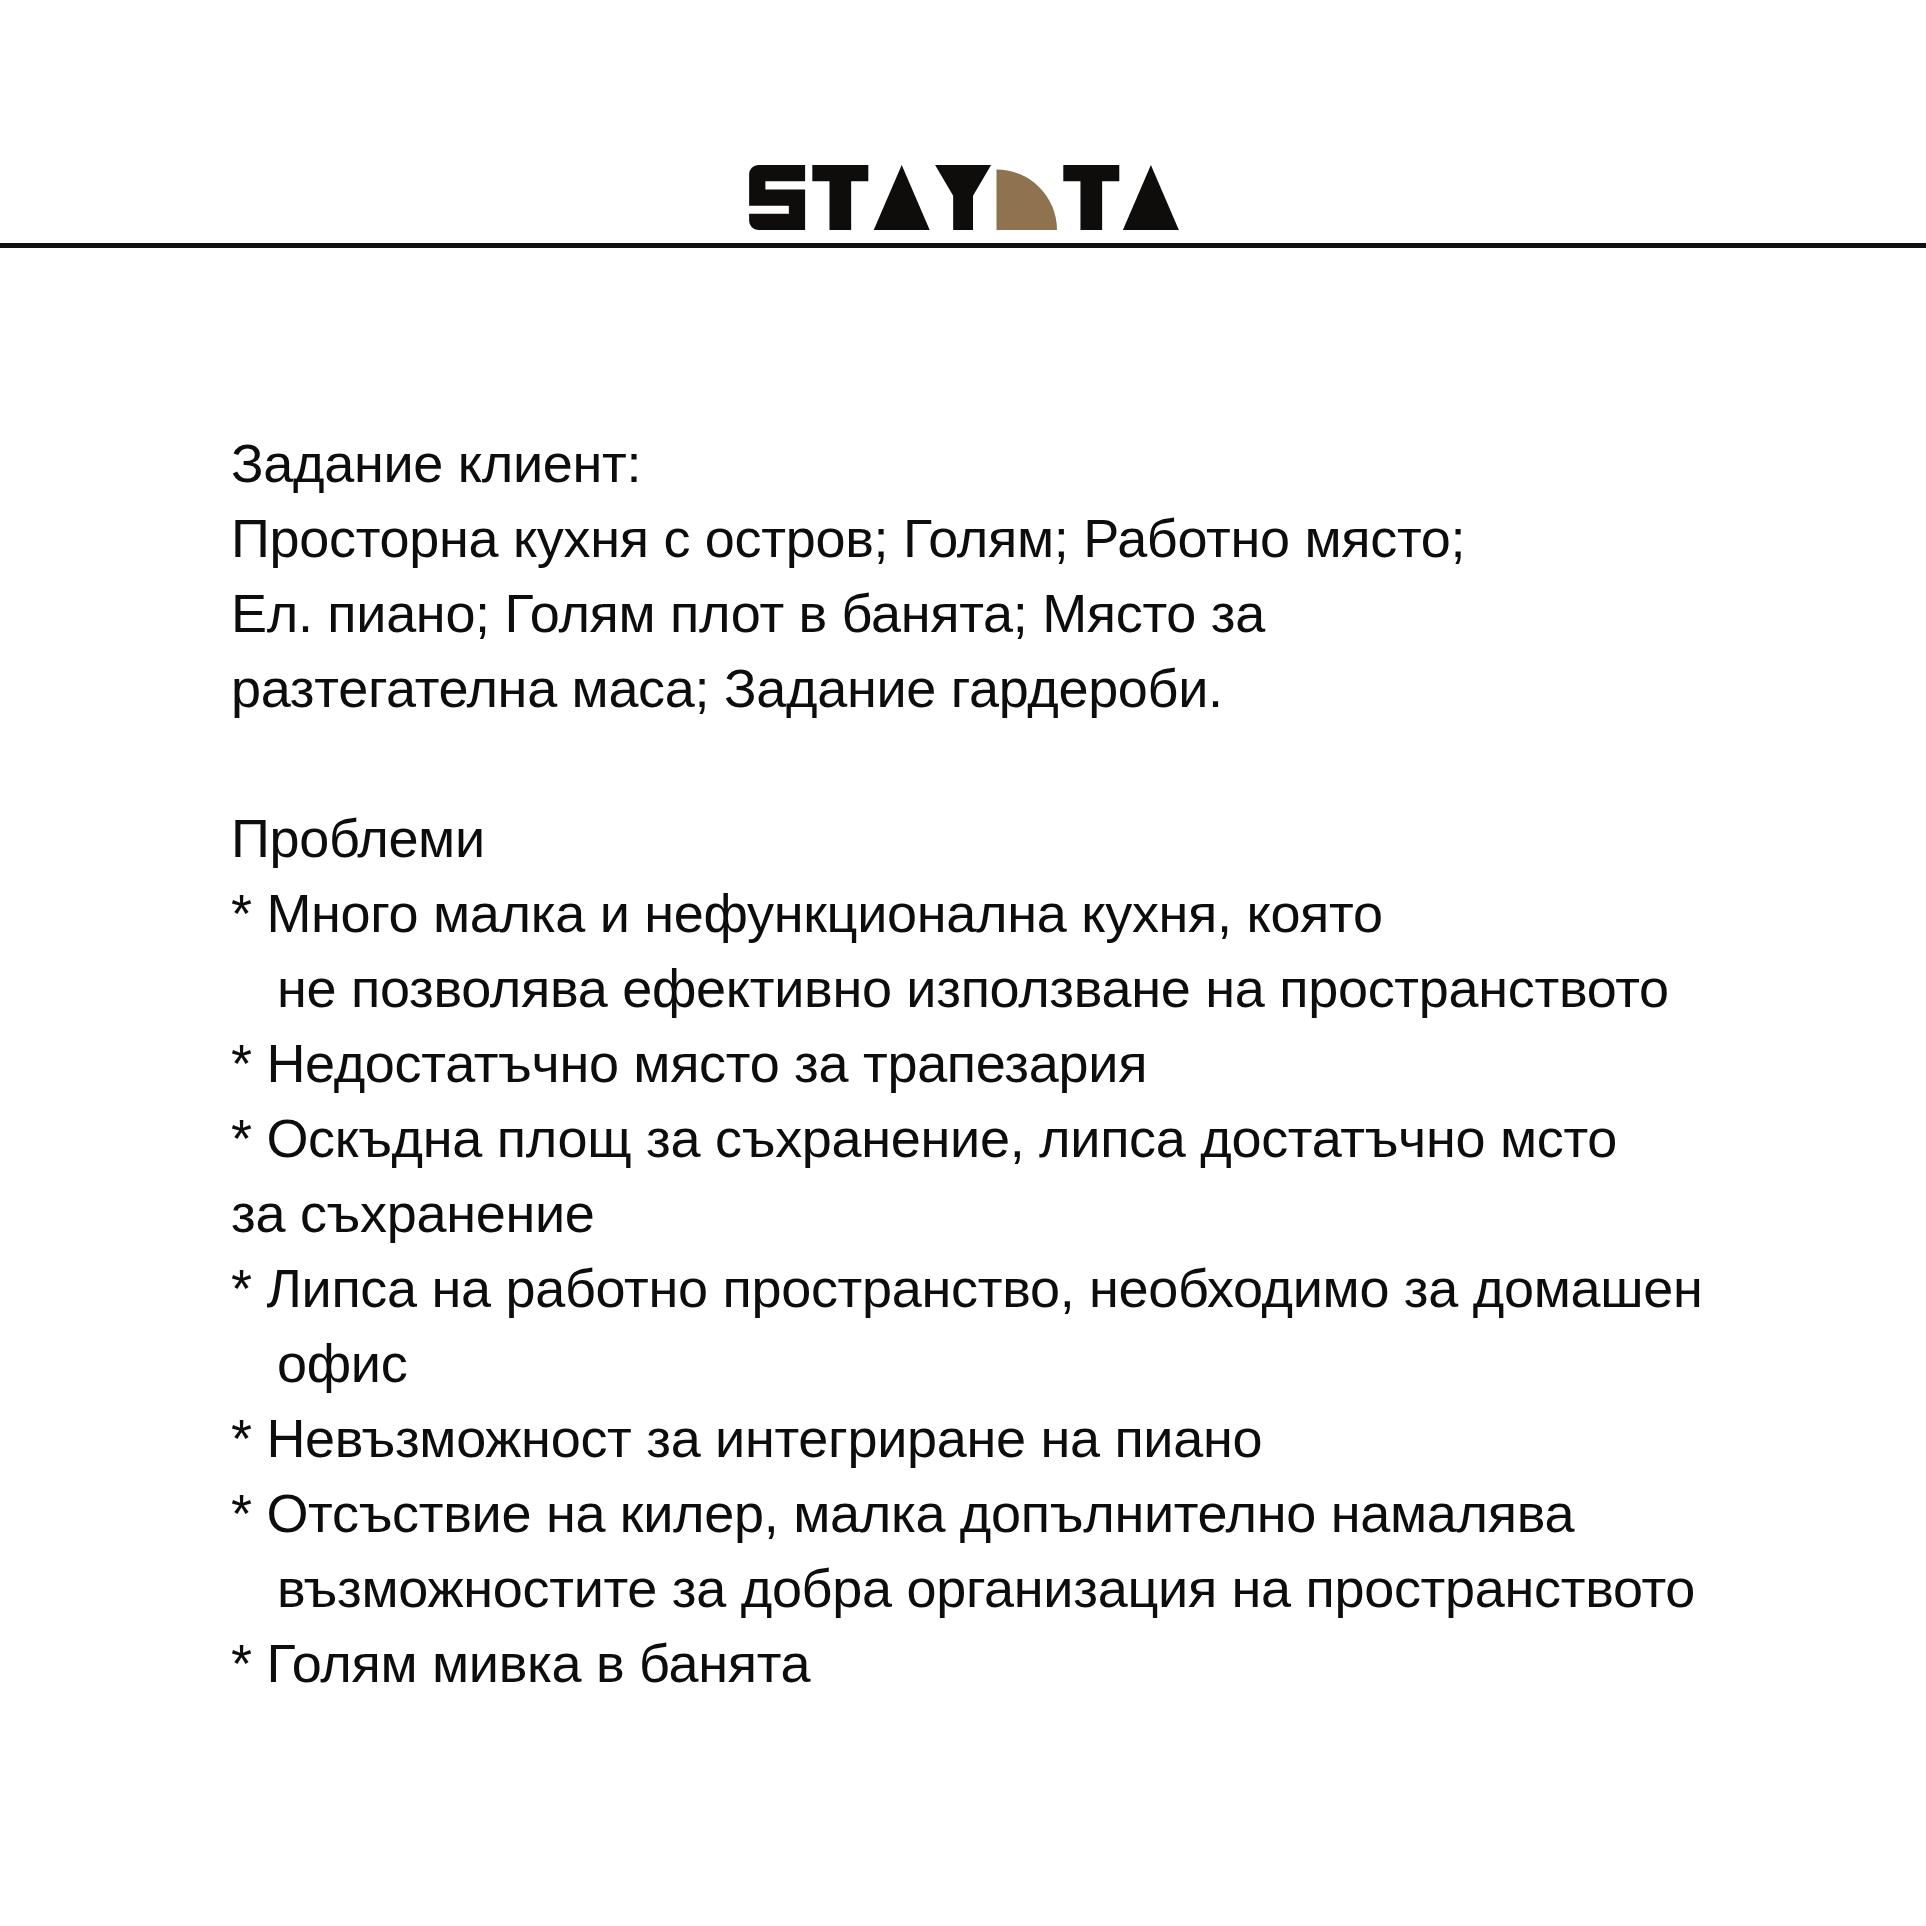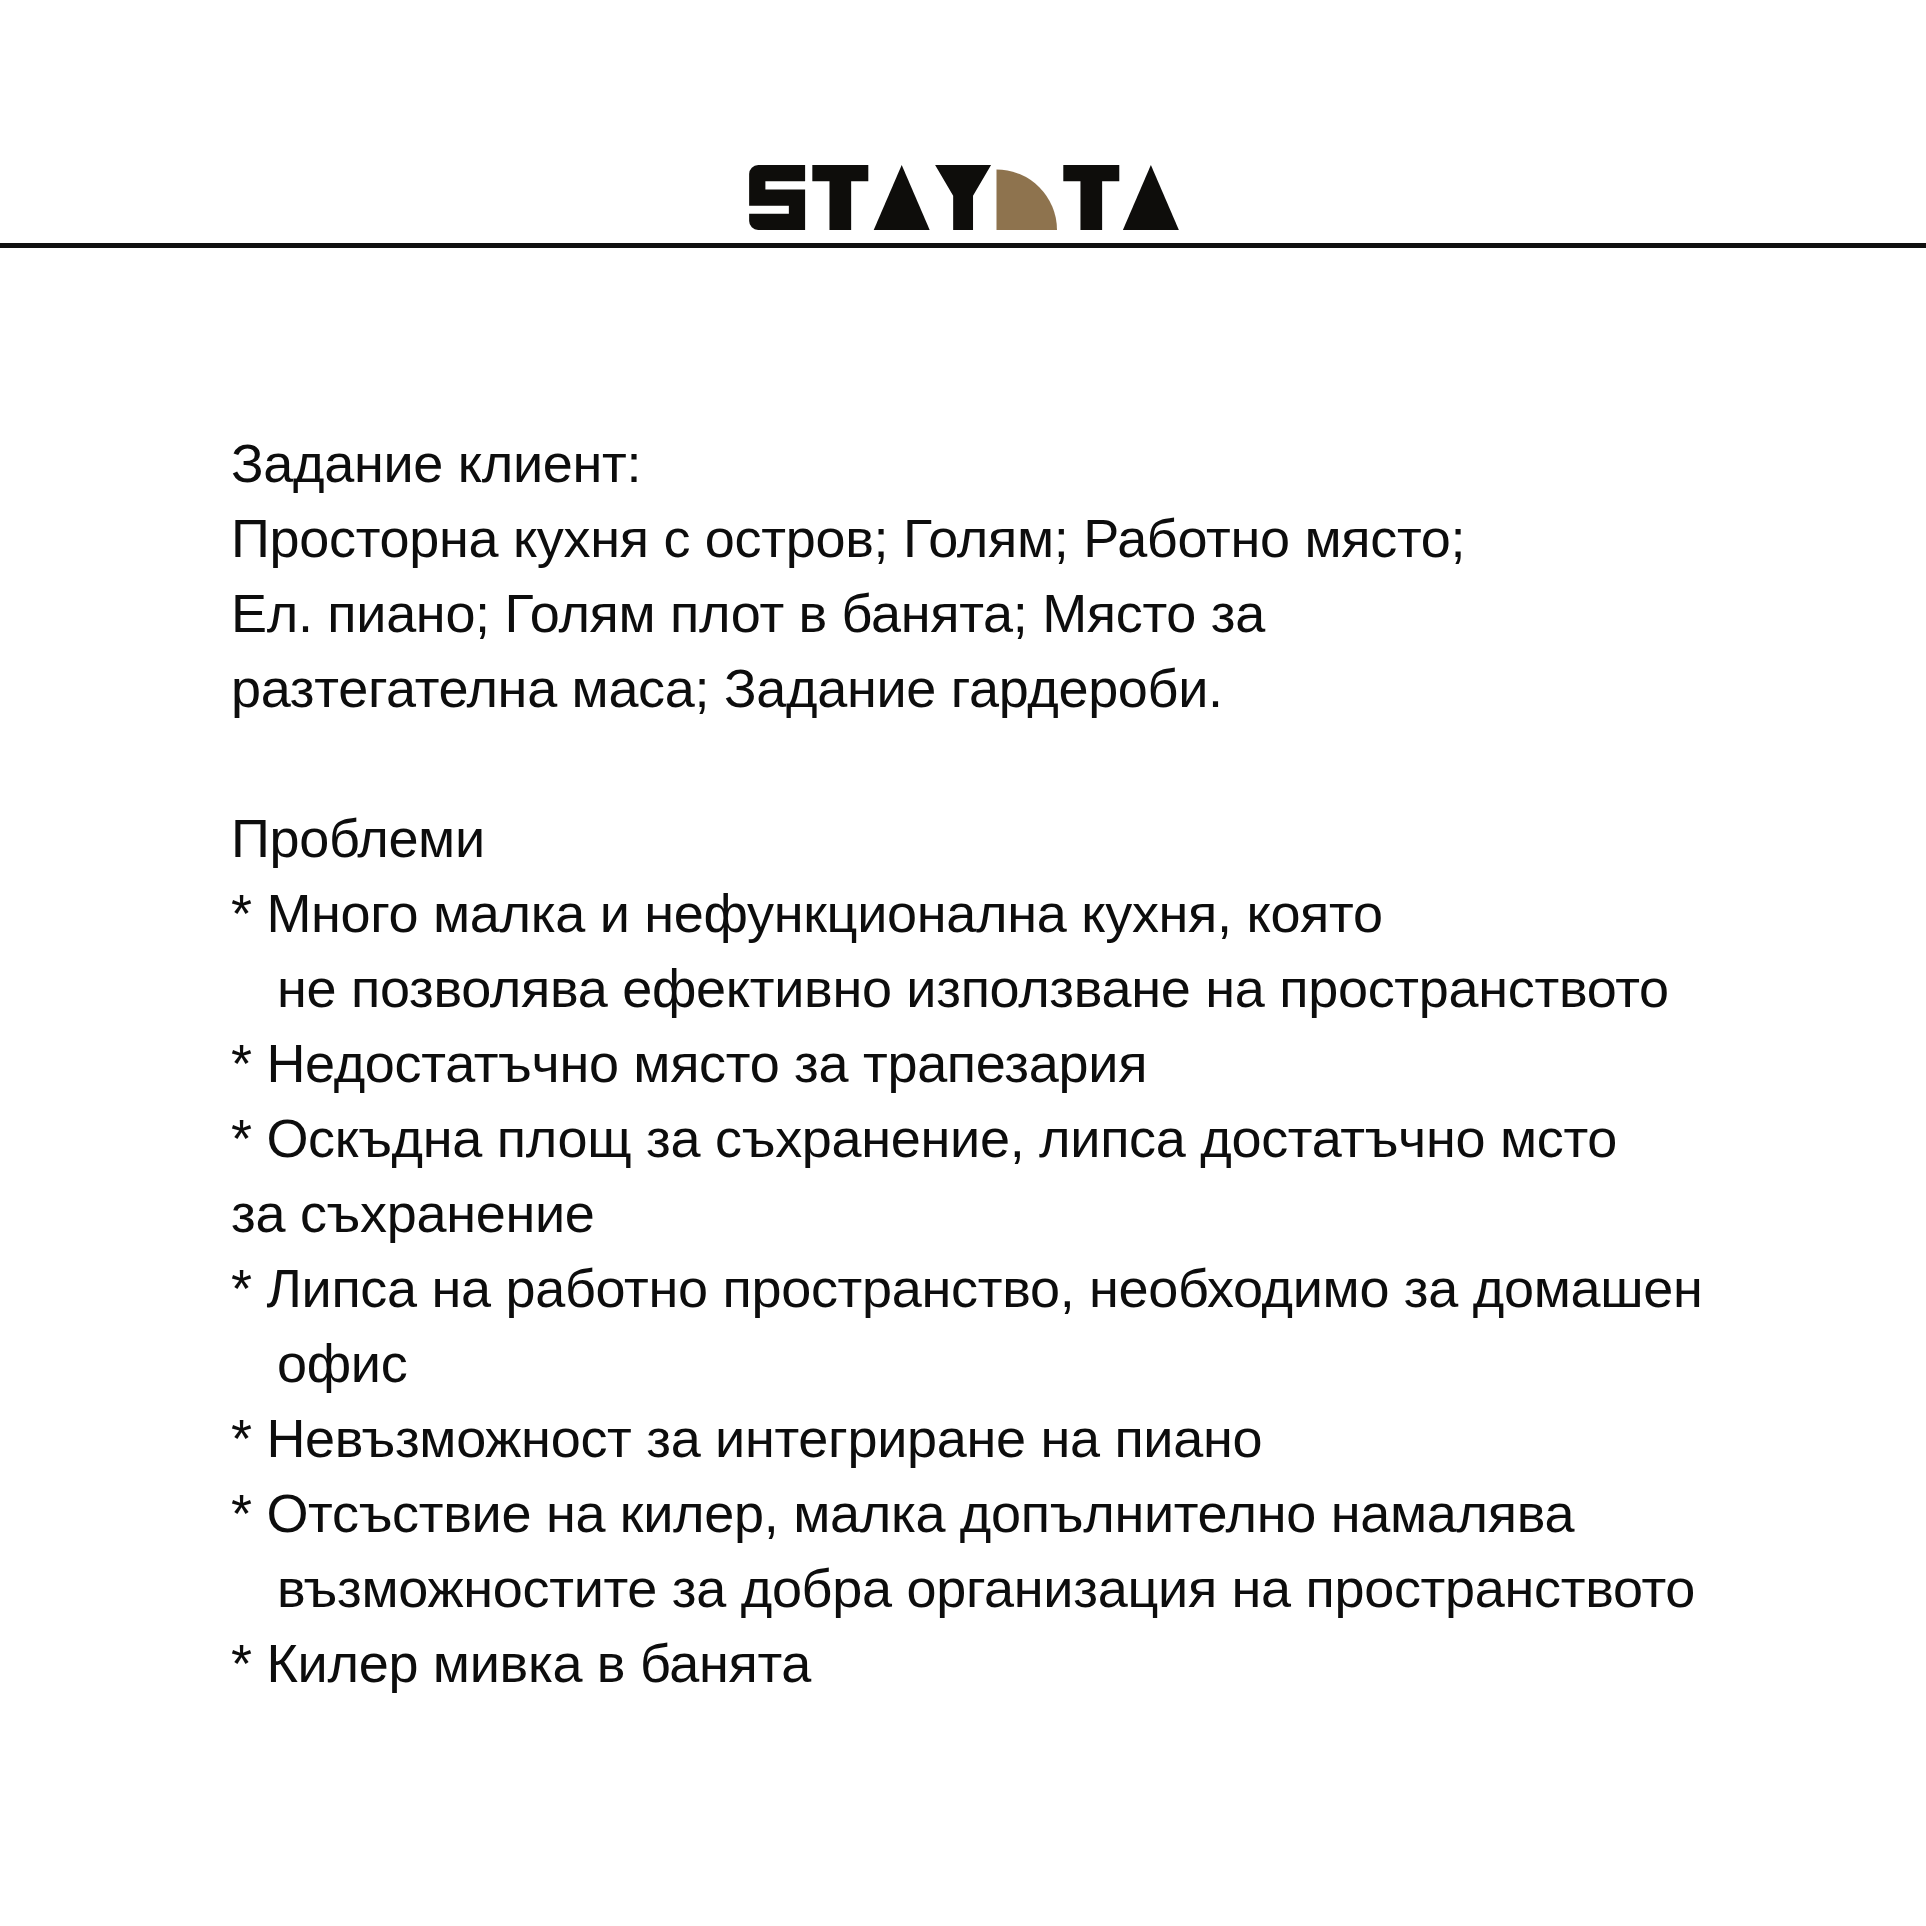--- a/index.html
+++ b/index.html
@@ -78,17 +78,17 @@
       <div class="line">* Много малка и нефункционална кухня, която</div>
       <div class="line indent">не позволява ефективно използване на пространството</div>
       <div class="line">* Недостатъчно място за трапезария</div>
       <div class="line">* Оскъдна площ за съхранение, липса достатъчно мсто</div>
       <div class="line">за съхранение</div>
       <div class="line">* Липса на работно пространство, необходимо за домашен</div>
       <div class="line indent">офис</div>
       <div class="line">* Невъзможност за интегриране на пиано</div>
       <div class="line">* Отсъствие на килер, малка допълнително намалява</div>
       <div class="line indent">възможностите за добра организация на пространството</div>
-      <div class="line">* Килер мивка в банята</div>
+      <div class="line">* Голям мивка в банята</div>
     </main>
 
 </div>
 
 
 </body></html>

